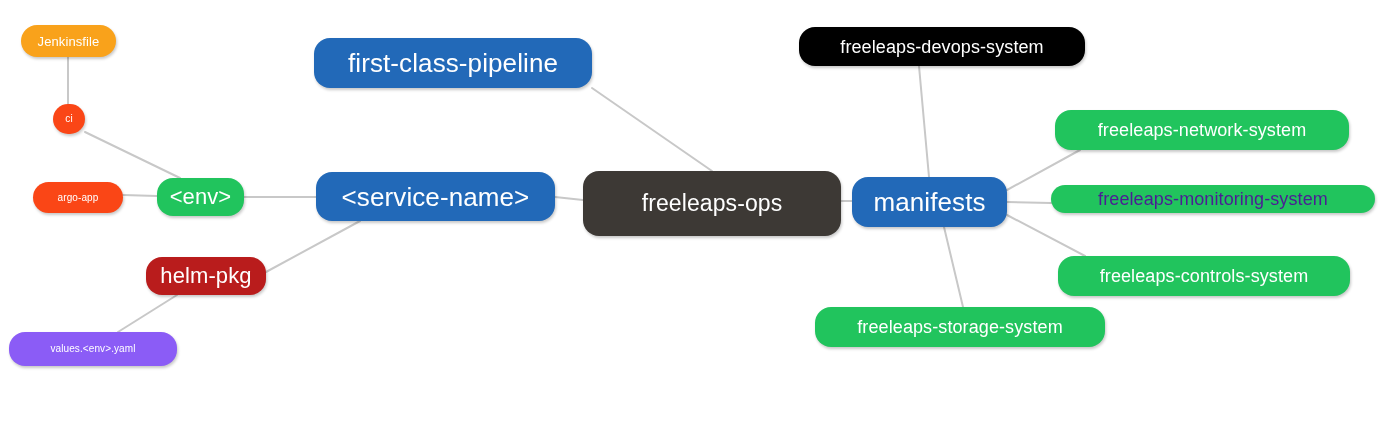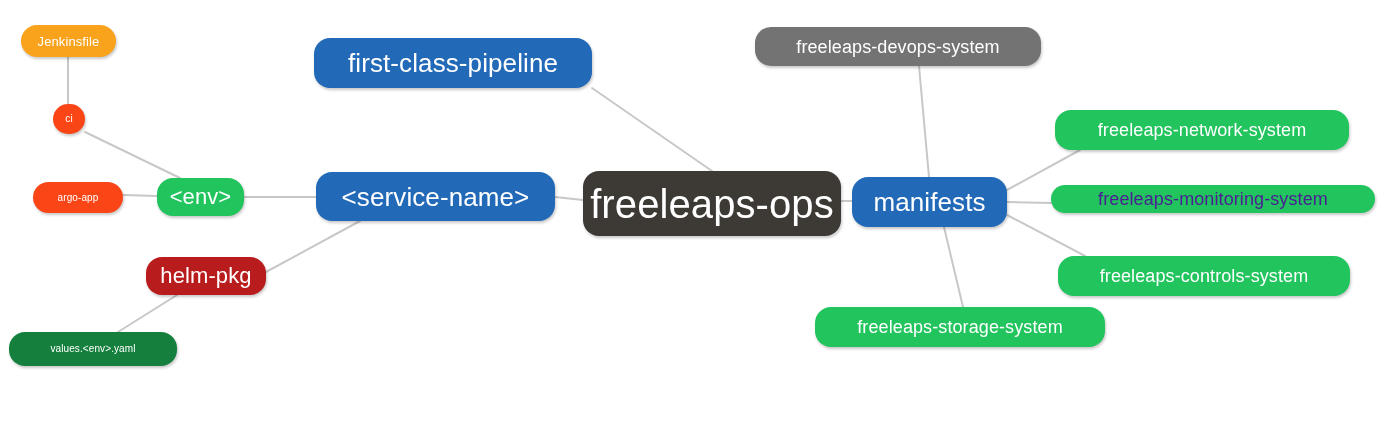--- a/index.html
+++ b/index.html
@@ -34,21 +34,21 @@
     color: #ffffff;
     border-radius: 16px;
     white-space: nowrap;
     line-height: 1;
     letter-spacing: 0.1px;
     box-shadow: 1px 2px 3px rgba(0,0,0,0.22);
     z-index: 2;
     cursor: pointer;
     user-select: none;
   }
-  .lvl-root   { font-size: 40px; }
+  .lvl-root   { font-size: 23px; }
   .lvl-1      { font-size: 26px; }
   .lvl-2      { font-size: 22px; }
   .lvl-3      { font-size: 18px; }
   .lvl-4      { font-size: 10px; }
   .lvl-5      { font-size: 13px; }
 </style>
 </head>
 <body>
 
 <div id="mindmap-canvas" style="background: rgb(255, 255, 255);">
@@ -89,24 +89,24 @@
       </div>
       <div class="mm-node lvl-4" style="left: 53px; top: 104px; width: 32px; height: 30px; background: rgb(250, 70, 22); color: rgb(255, 255, 255);">
         <span>ci</span>
       </div>
       <div class="mm-node lvl-4" style="left: 33px; top: 182px; width: 90px; height: 31px; background: rgb(250, 70, 22); color: rgb(255, 255, 255);">
         <span>argo-app</span>
       </div>
       <div class="mm-node lvl-5" style="left: 21px; top: 25px; width: 95px; height: 32px; background: rgb(249, 162, 27); color: rgb(255, 255, 255);">
         <span>Jenkinsfile</span>
       </div>
-      <div class="mm-node lvl-4" style="left: 9px; top: 332px; width: 168px; height: 34px; background: #15803d; color: rgb(255, 255, 255);">
+      <div class="mm-node lvl-4" style="left: 9px; top: 332px; width: 168px; height: 34px; background: #8b5cf6; color: rgb(255, 255, 255);">
         <span>values.&lt;env&gt;.yaml</span>
       </div>
-      <div class="mm-node lvl-3" style="left: 755px; top: 27px; width: 286px; height: 39px; background: #737373; color: rgb(255, 255, 255);">
+      <div class="mm-node lvl-3" style="left: 799px; top: 27px; width: 286px; height: 39px; background: #000000; color: rgb(255, 255, 255);">
         <span>freeleaps-devops-system</span>
       </div>
       <div class="mm-node lvl-3" style="left: 1055px; top: 110px; width: 294px; height: 40px; background: rgb(33, 196, 93); color: rgb(255, 255, 255); align-items: center;">
         <span>freeleaps-network-system</span>
       </div>
       <div class="mm-node lvl-3" style="left: 1051px; top: 185px; width: 324px; height: 28px; background: rgb(33, 196, 93); color: #4c1d95;">
         <span>freeleaps-monitoring-system</span>
       </div>
       <div class="mm-node lvl-3" style="left: 1058px; top: 256px; width: 292px; height: 40px; background: rgb(33, 196, 93); color: rgb(255, 255, 255);">
         <span>freeleaps-controls-system</span>

